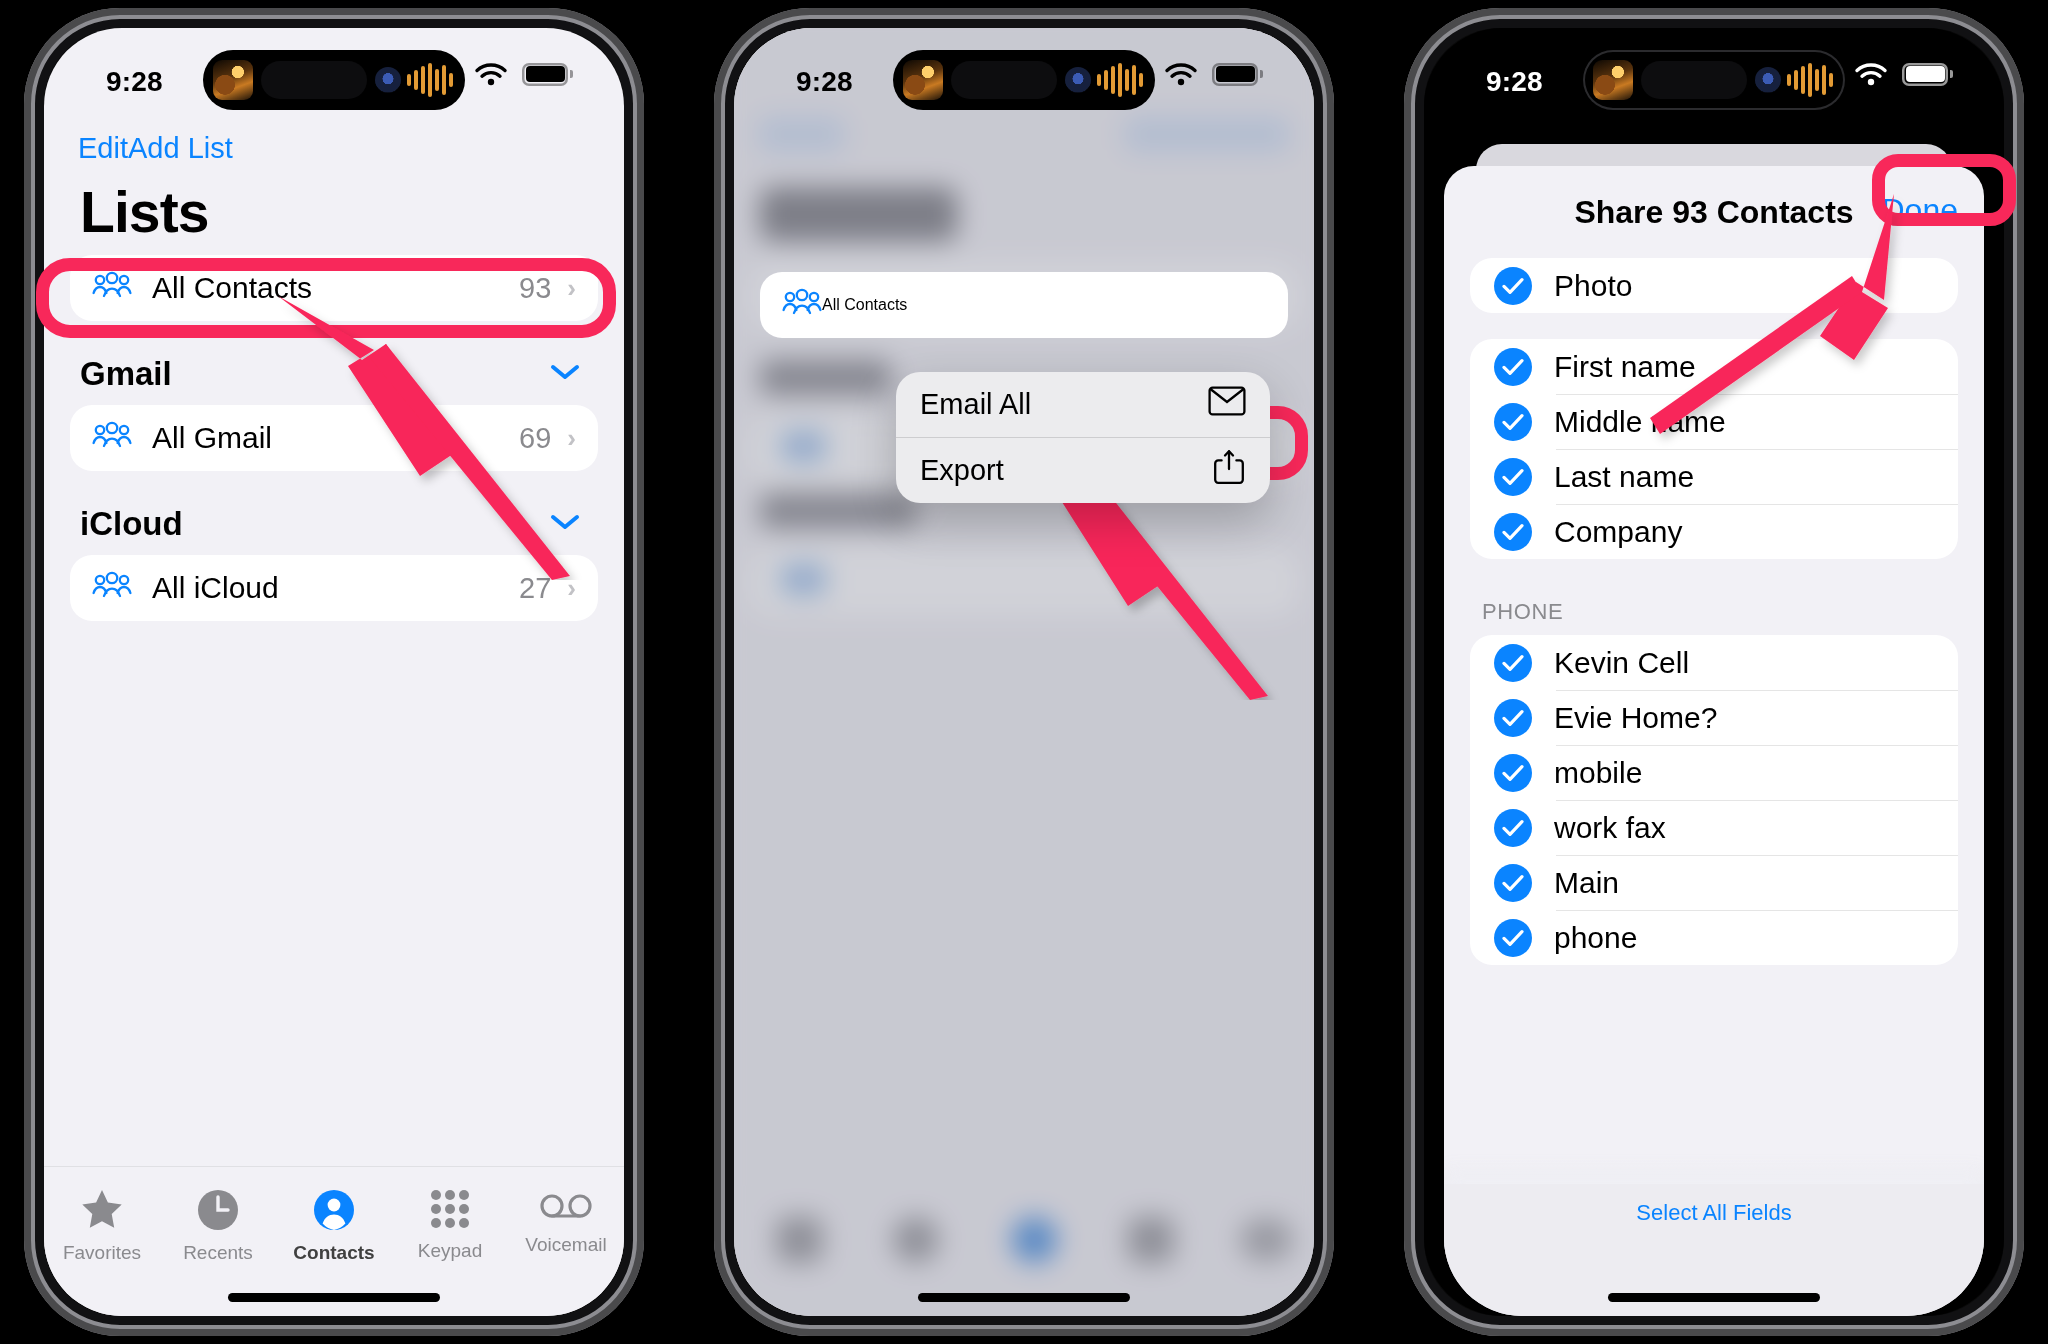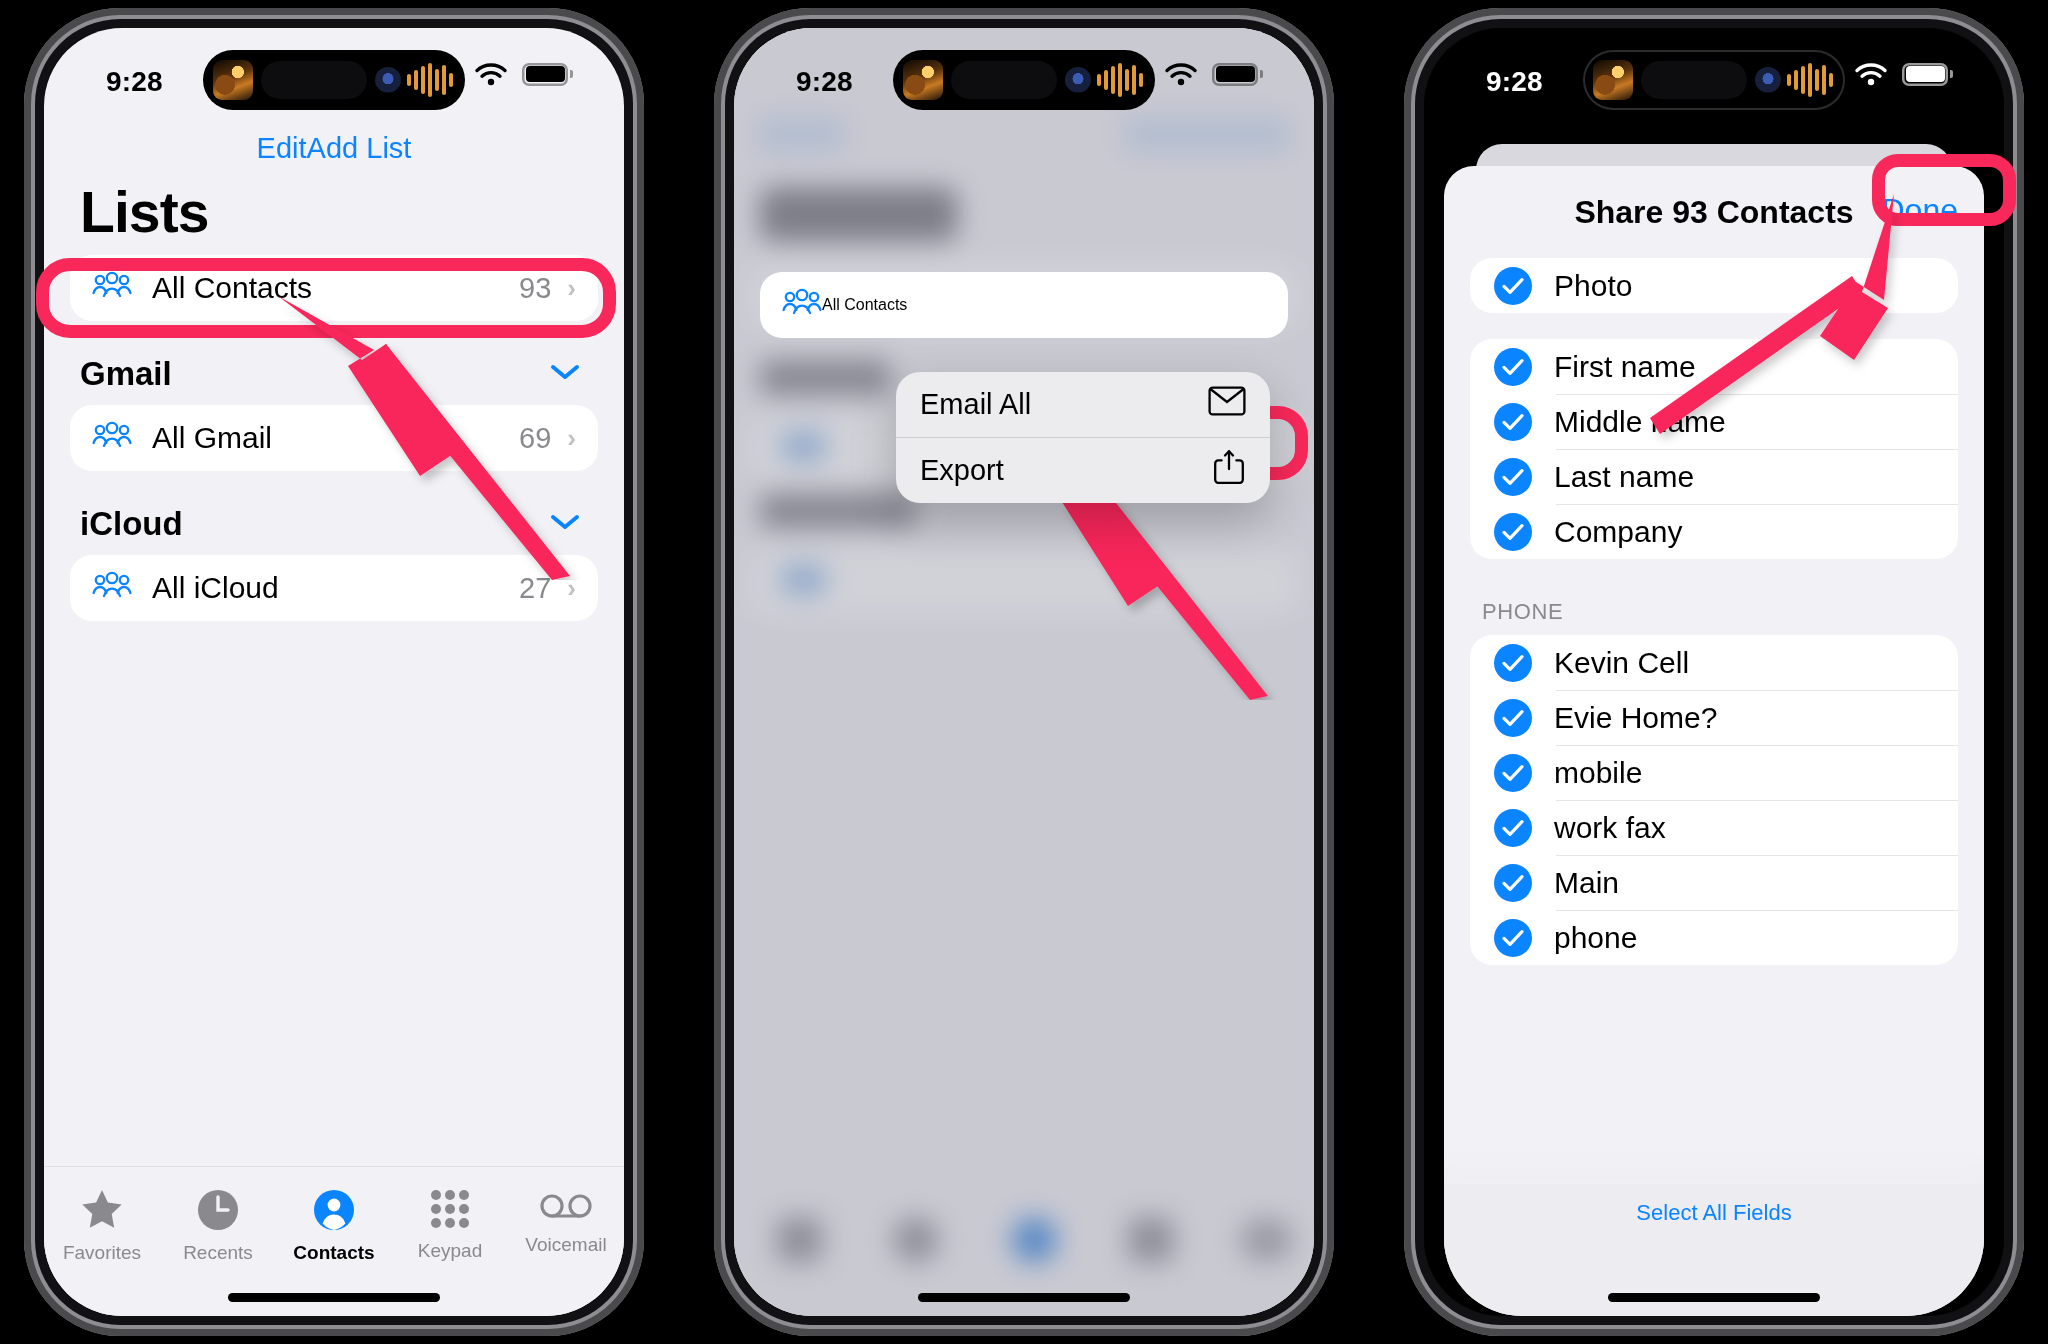--- a/index.html
+++ b/index.html
@@ -65,21 +65,21 @@
   }
   .battery::after{
     content:""; position:absolute; right:-5px; top:7.5px; width:3.5px; height:8px;
     border-radius:0 2px 2px 0; background:rgba(0,0,0,.38);
   }
   .p3 .battery { box-shadow: inset 0 0 0 2.5px rgba(255,255,255,.6); }
   .p3 .battery::before { background:#fff; }
   .p3 .battery::after { background:rgba(255,255,255,.6); }
 
   
-  .navbar { display:flex; justify-content:center; align-items:center; padding:6px 34px 0; }
+  .navbar { display:flex; justify-content:flex-start; align-items:center; padding:6px 34px 0; }
   .nav-btn { font-size:29px; color:#0A84FF; background:none; border:none; font-family:inherit; cursor:pointer; }
   .big-title { font-size:57px; font-weight:800; letter-spacing:-.9px; padding:14px 36px 10px; color:#000; }
 
   
   .group { margin:0 26px 0; background:#fff; border-radius:22px; overflow:hidden; }
   .row { display:flex; align-items:center; height:66px; padding:0 22px; background:#fff; }
   .row .label { font-size:30px; color:#000; margin-left:20px; flex:1; }
   .row .count { font-size:29px; color:#8A8A8E; margin-right:16px; }
   .chev { color:#C2C2C6; font-size:26px; font-weight:600; }
   .section-hd {
@@ -90,21 +90,21 @@
   .people-ic { width:40px; height:34px; flex:none; }
 
   
   .tabbar {
     position:absolute; left:0; right:0; bottom:0; height:150px;
     background:#F2F1F6; display:flex; align-items:flex-start; padding-top:22px;
     border-top:1px solid rgba(0,0,0,.07);
   }
   .tab { flex:1; display:flex; flex-direction:column; align-items:center; gap:7px; }
   .tab .tl { font-size:19px; color:#8A8A8E; }
-  .tab.active .tl { color:#000000; font-weight:600; }
+  .tab.active .tl { color:#404040; font-weight:600; }
   .home-ind { position:absolute; left:50%; transform:translateX(-50%); bottom:14px;
     width:212px; height:9px; border-radius:5px; background:#000; }
 
   
   .blurwrap { position:absolute; inset:0; filter:blur(13px) saturate(.82); transform:scale(1.04); }
   .dimmer { position:absolute; inset:0; background:rgba(120,124,140,.34); }
 
   
   .ctx-anchor { position:absolute; left:26px; right:26px; top:244px; }
   .ctx-target { background:#fff; border-radius:22px; height:66px; display:flex; align-items:center; padding:0 22px; }

